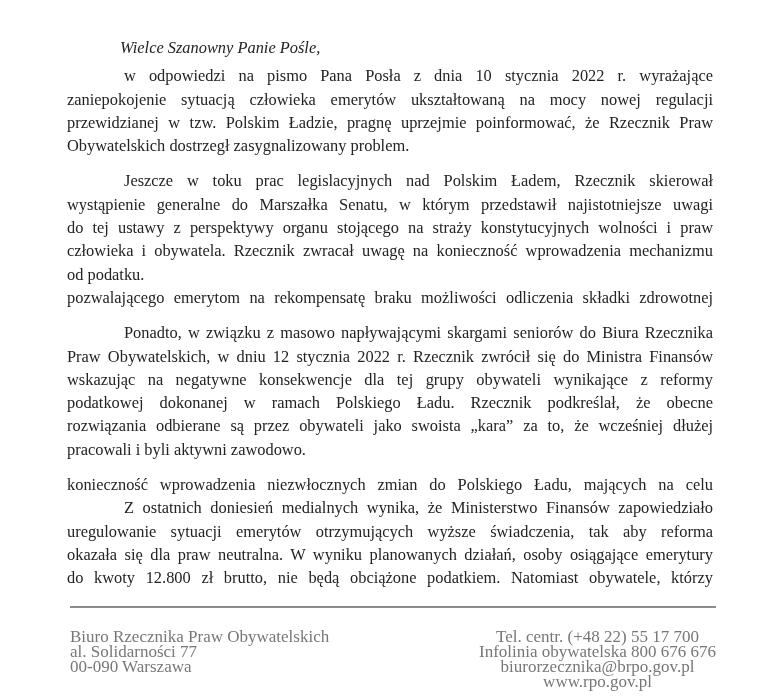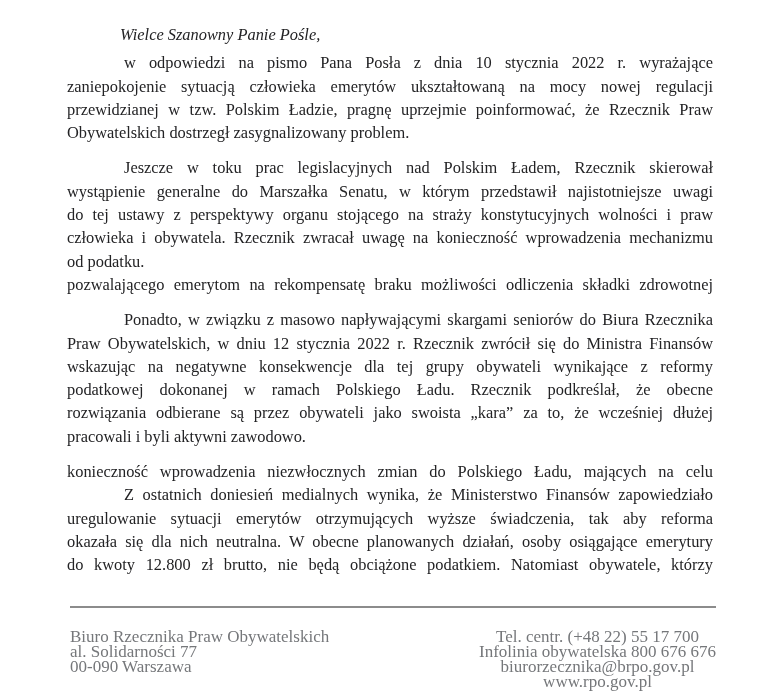--- a/index.html
+++ b/index.html
@@ -18,21 +18,21 @@
   .letter-body {
     position: absolute;
     left: 63px;
     top: 23px;
     width: 650px;
     color: #232325;
     font-size: 16.4px;
     line-height: 23.3px;
   }
   .salutation {
-    margin: 0 0 5px 0;
+    margin: 13px 0 5px 0;
     font-style: italic;
     text-indent: 57px;
     text-align: left;
   }
   .paragraph {
     margin: 0 0 12px 4px;
   }
   .paragraph:last-child {
     margin-bottom: 0;
   }
@@ -105,21 +105,21 @@
       <div class="line">wskazując na negatywne konsekwencje dla tej grupy obywateli wynikające z reformy</div>
       <div class="line">podatkowej dokonanej w ramach Polskiego Ładu. Rzecznik podkreślał, że obecne</div>
       <div class="line">rozwiązania odbierane są przez obywateli jako swoista „kara” za to, że wcześniej dłużej</div>
       <div class="line endline">pracowali i byli aktywni zawodowo.</div>
     </div>
 
     <div class="paragraph">
       <div class="line">konieczność wprowadzenia niezwłocznych zmian do Polskiego Ładu, mających na celu</div>
       <div class="line first">Z ostatnich doniesień medialnych wynika, że Ministerstwo Finansów zapowiedziało</div>
       <div class="line">uregulowanie sytuacji emerytów otrzymujących wyższe świadczenia, tak aby reforma</div>
-      <div class="line">okazała się dla nich neutralna. W obecne planowanych działań, osoby osiągające emerytury</div>
+      <div class="line">okazała się dla praw neutralna. W wyniku planowanych działań, osoby osiągające emerytury</div>
       <div class="line">do kwoty 12.800 zł brutto, nie będą obciążone podatkiem. Natomiast obywatele, którzy</div>
     </div>
 
   </main>
 
   <div class="footer-rule"></div>
 
   <footer class="letter-footer">
     <div class="footer-left">
       <div>Biuro Rzecznika Praw Obywatelskich</div>

